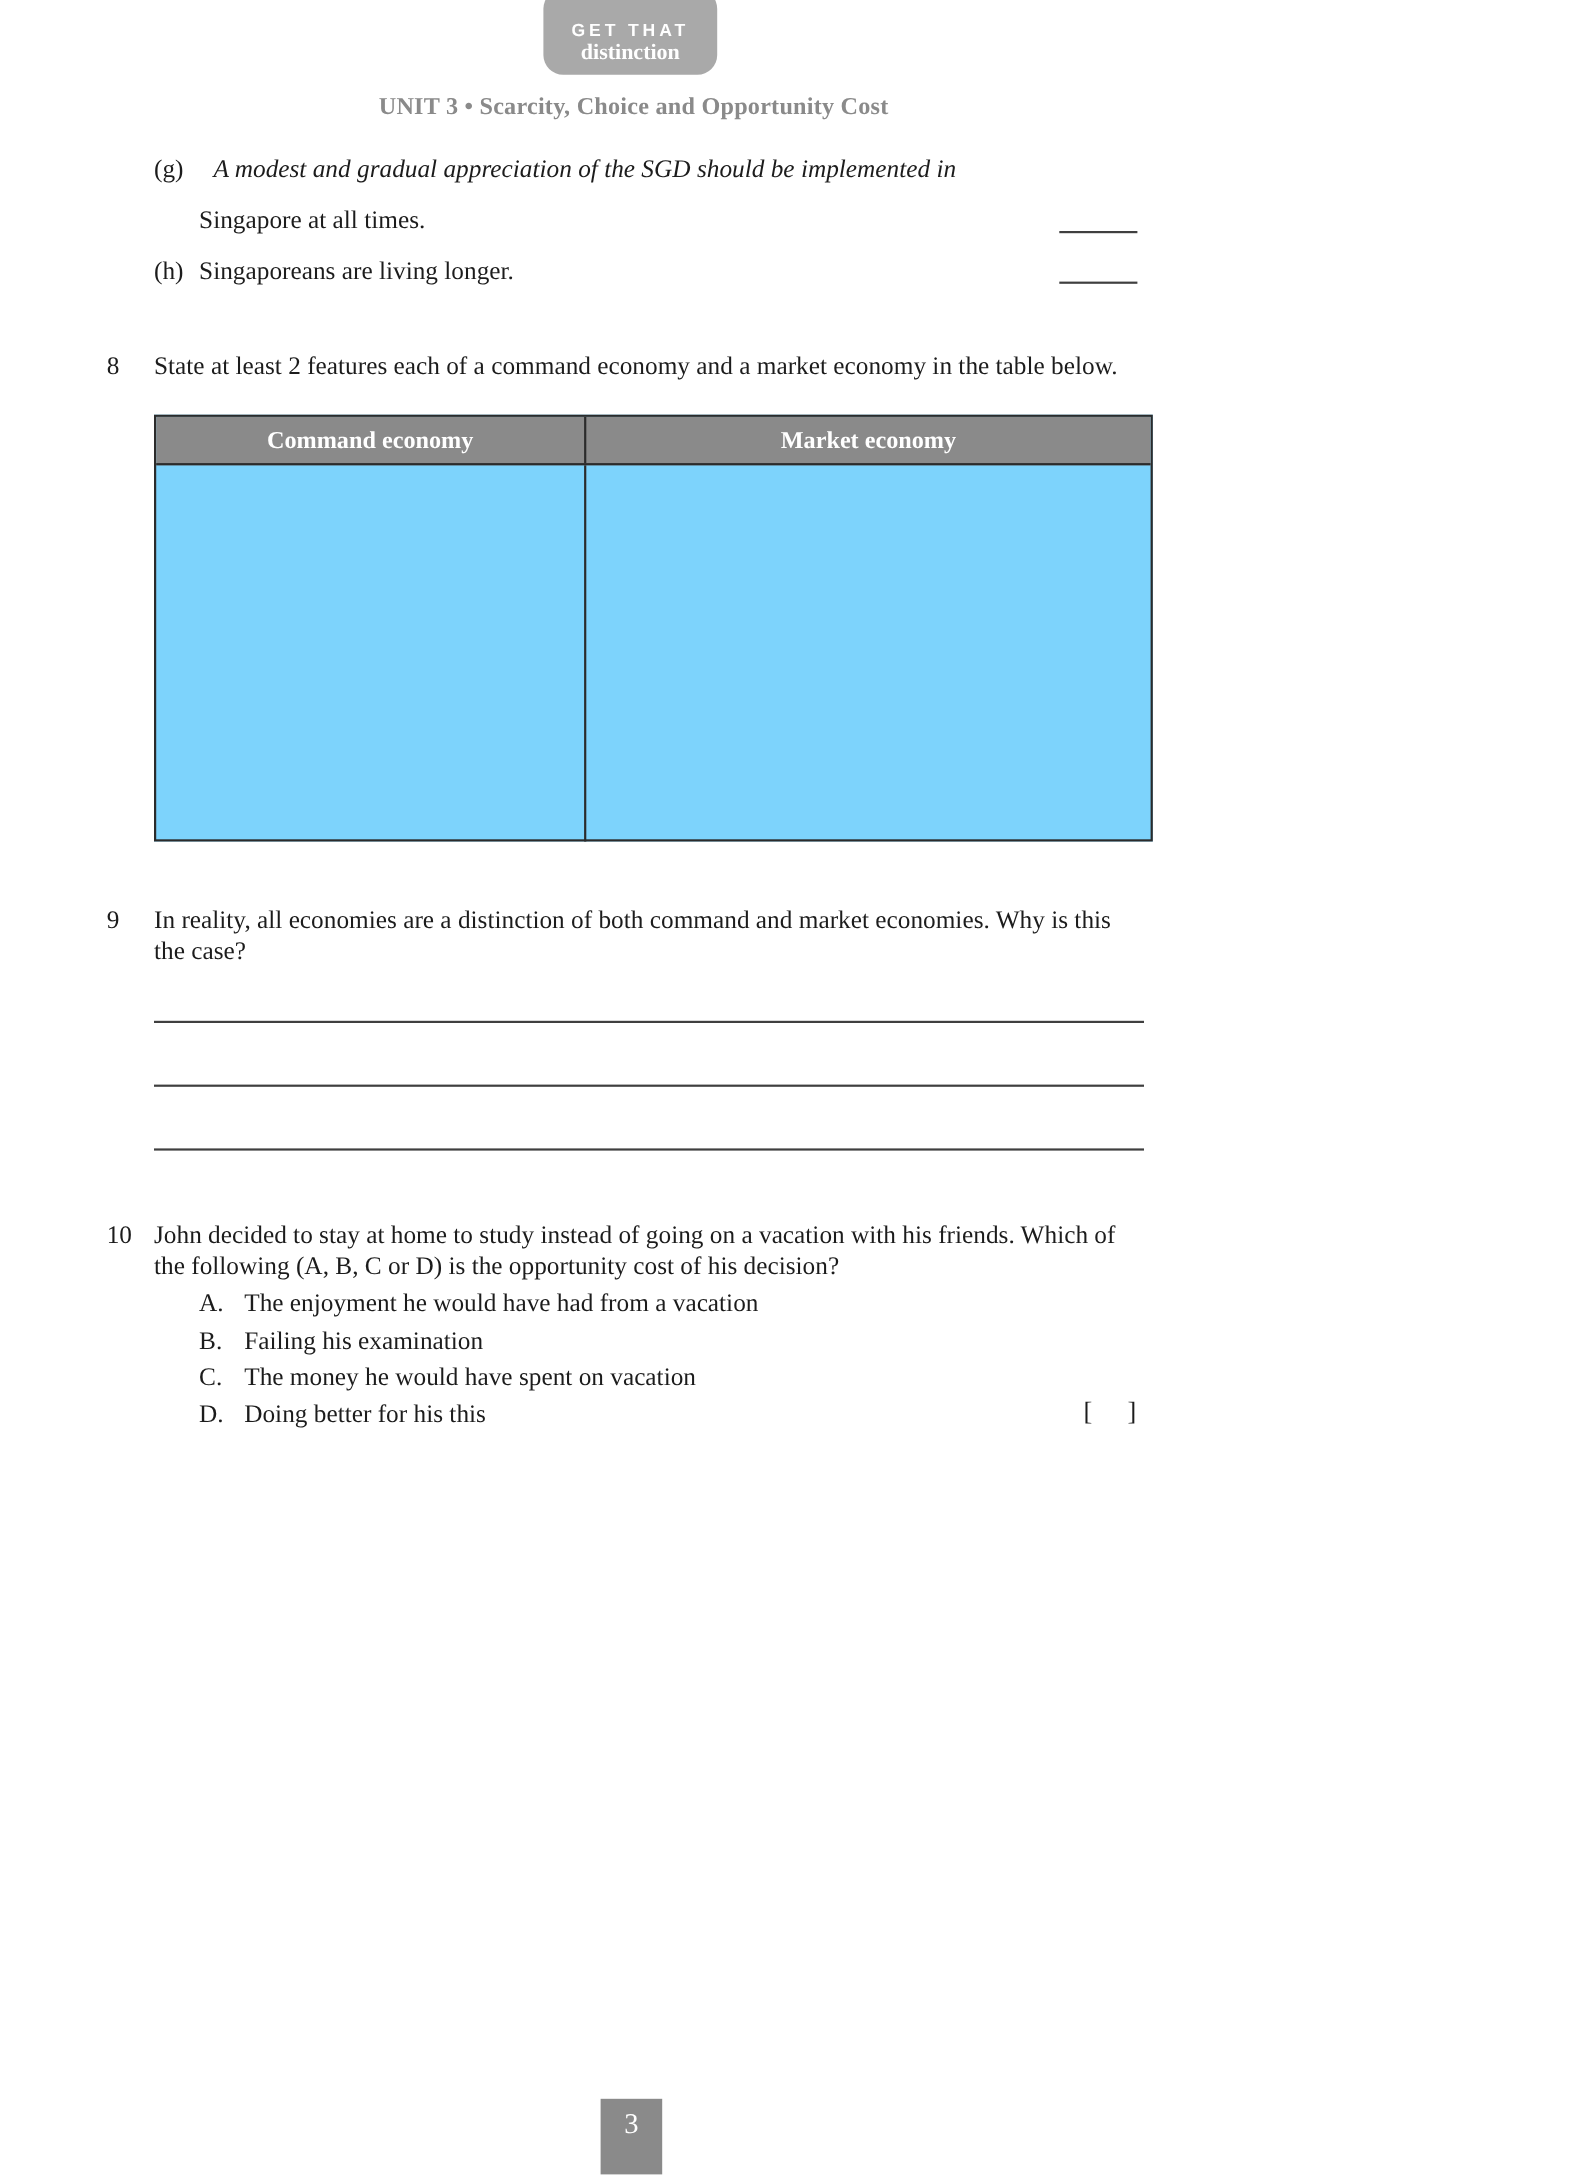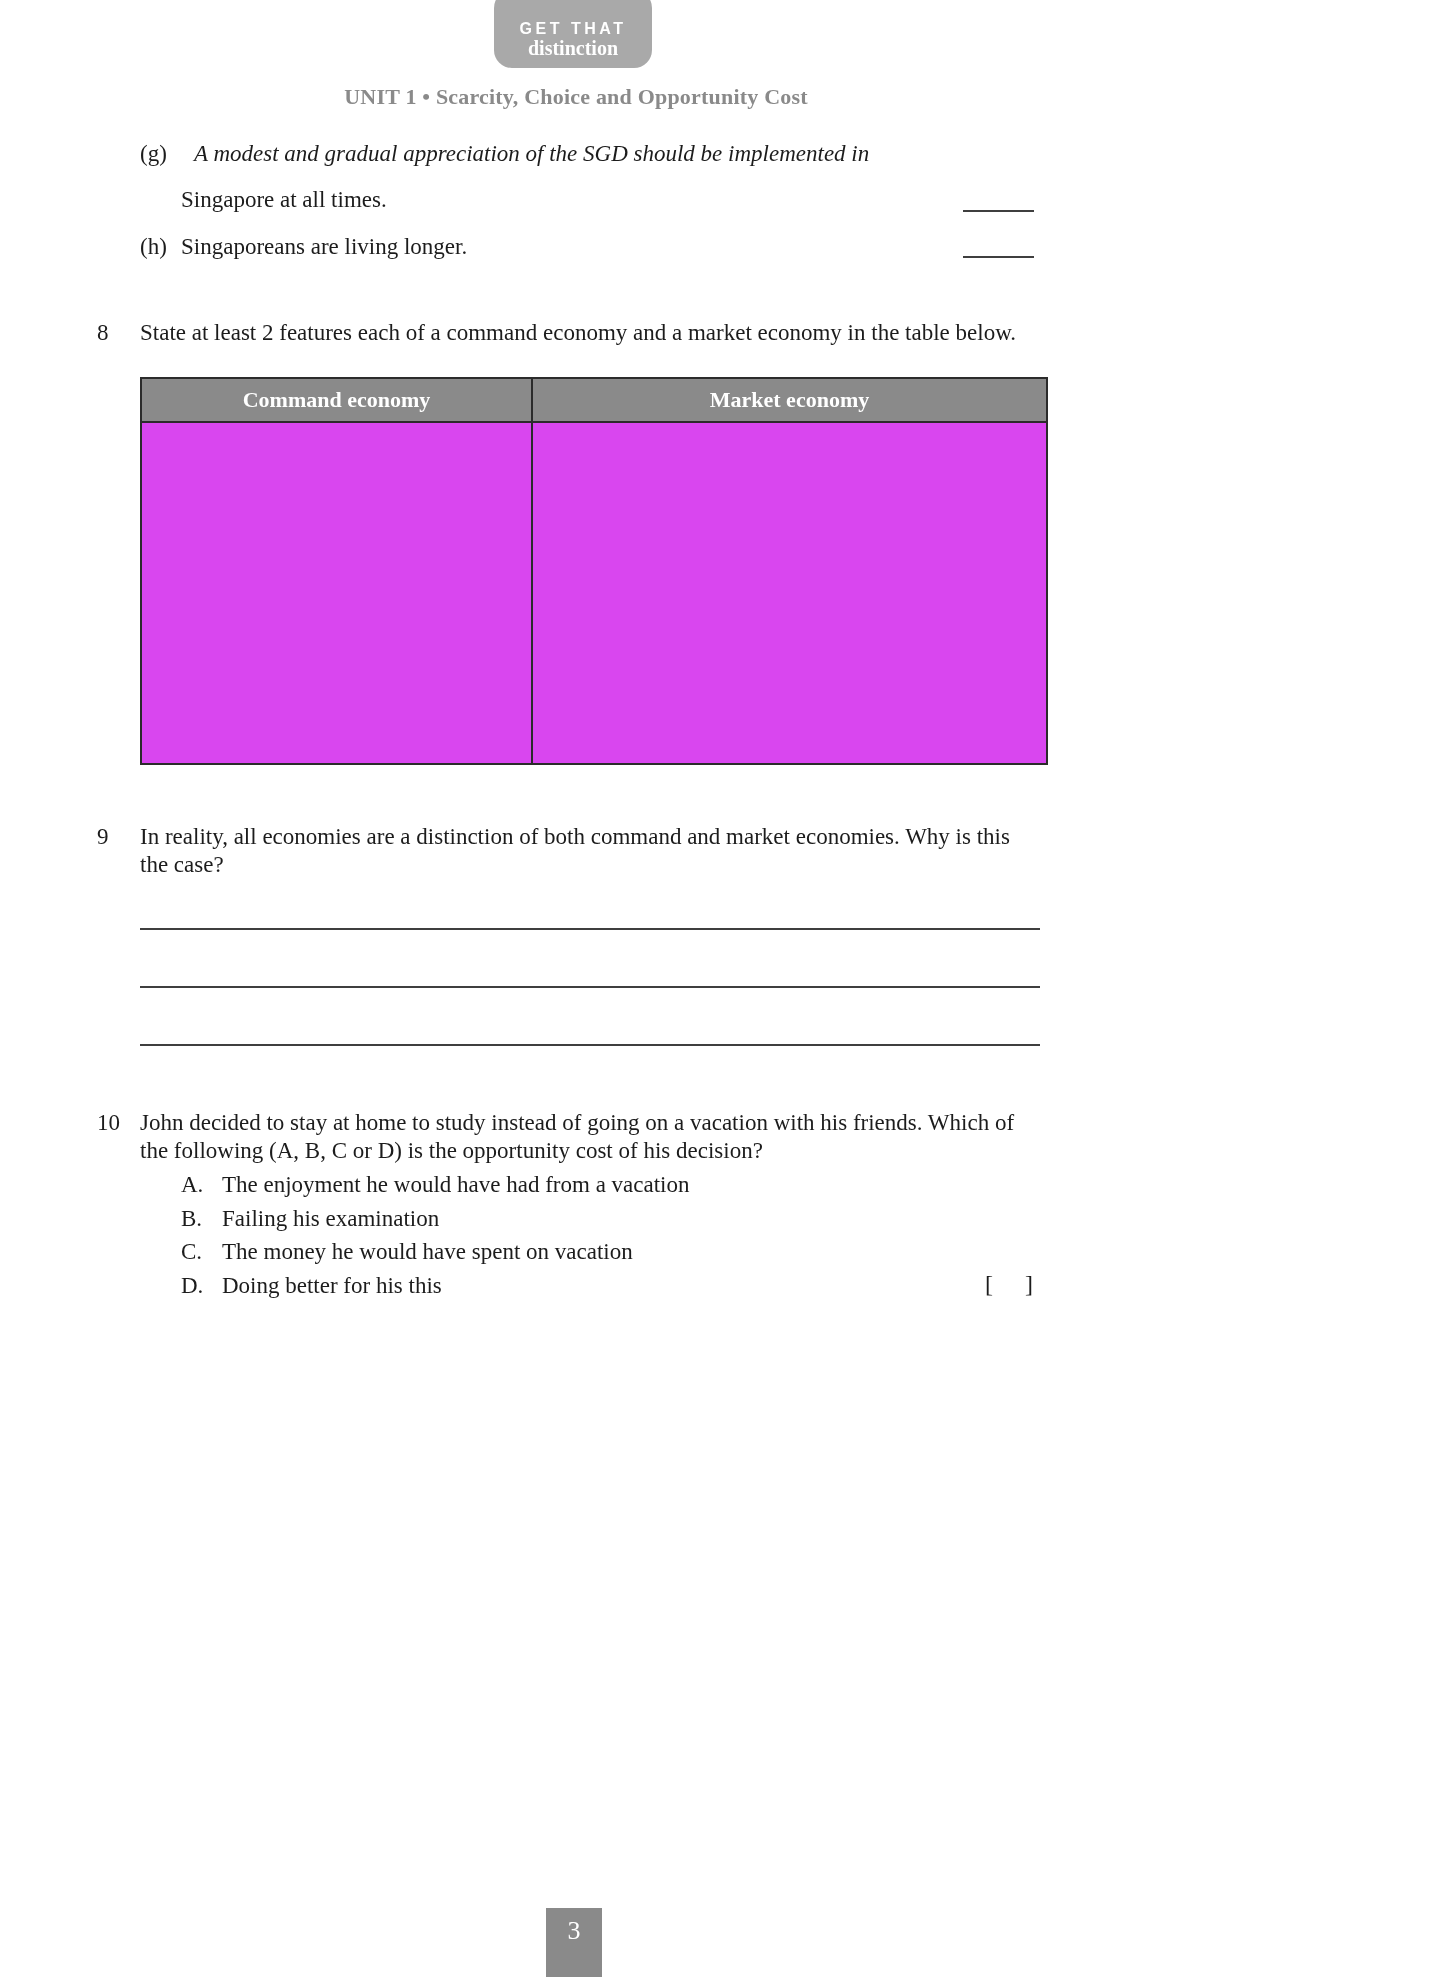--- a/index.html
+++ b/index.html
@@ -42,21 +42,21 @@
   .qnum{position:absolute;font-size:23px;}
   .blank-short{
     position:absolute;width:71px;height:0;
     border-top:2px solid #3f3f3f;
   }
   
   .worksheet-table{
     position:absolute;left:140px;top:377px;
     width:908px;height:388px;
     border:2px solid #2b2b2b;box-sizing:border-box;
-    background:#d946ef;
+    background:#7dd3fc;
   }
   .t-header{
     display:flex;height:44px;
     background:var(--table-header-bg,#8a8a8a);
     border-bottom:2px solid #2b2b2b;box-sizing:border-box;
   }
   .t-hcell{
     display:flex;align-items:center;justify-content:center;
     color:#ffffff;font-weight:bold;font-size:22px;
     box-sizing:border-box;
@@ -89,21 +89,21 @@
 </head>
 <body>
 
 <div class="page">
 
   <div class="badge">
     <div class="badge-top">GET THAT</div>
     <div class="badge-bottom">distinction</div>
   </div>
 
-  <div class="unit-header">UNIT 1 • Scarcity, Choice and Opportunity Cost</div>
+  <div class="unit-header">UNIT 3 • Scarcity, Choice and Opportunity Cost</div>
 
   <div class="txt" style="left:140px;top:141px;">(g)</div>
   <div class="txt" style="left:194px;top:141px;font-style:italic;">A modest and gradual appreciation of the SGD should be implemented in</div>
   <div class="txt" style="left:181px;top:187px;">Singapore at all times.</div>
   <div class="blank-short" style="left:963px;top:210px;"></div>
 
   <div class="txt" style="left:140px;top:234px;">(h)</div>
   <div class="txt" style="left:181px;top:234px;">Singaporeans are living longer.</div>
   <div class="blank-short" style="left:963px;top:256px;"></div>
 

